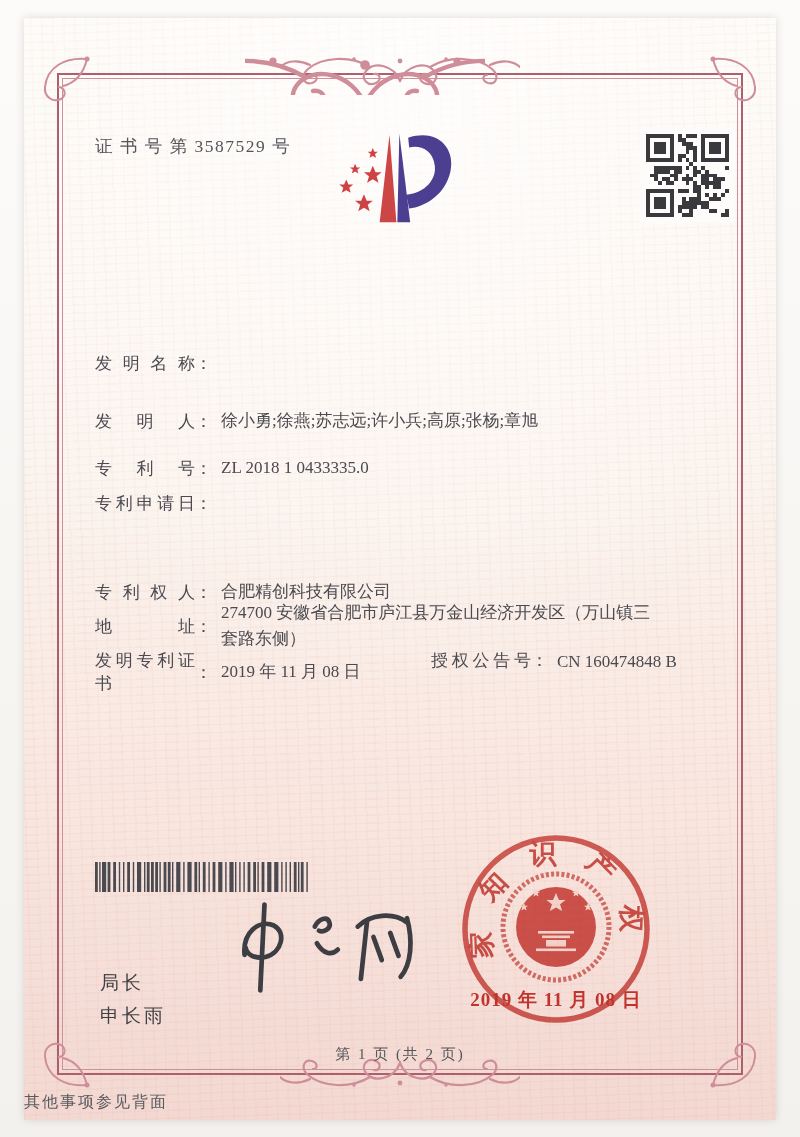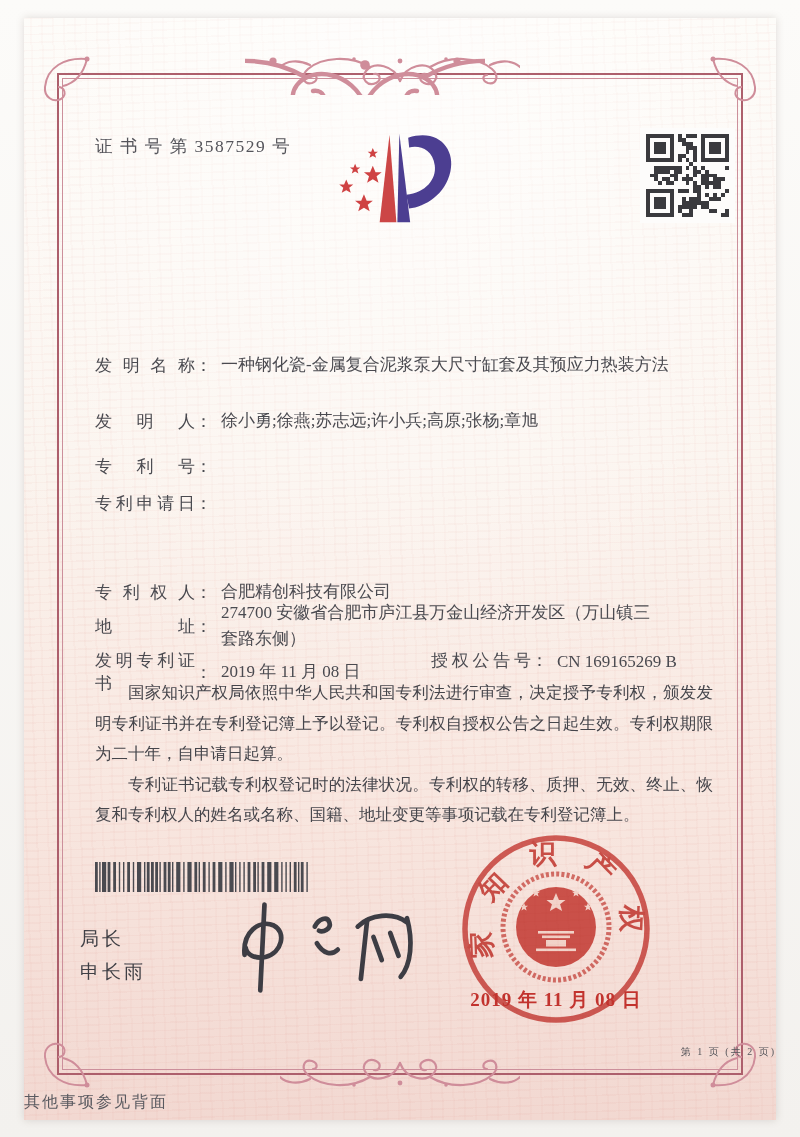--- a/index.html
+++ b/index.html
@@ -40,29 +40,29 @@
   .fvalue{max-width:530px;line-height:1.55;}
   .addr{max-width:434px;}
   .grant2{position:absolute;left:336px;top:0;display:flex;}
   .paras{
     position:absolute;left:71px;top:660px;width:618px;
     font-size:16.5px;line-height:30.5px;text-align:justify;color:#45454b;
   }
   .paras p{margin:0;text-indent:2em;}
   .barcode{position:absolute;left:71px;top:844px;width:216px;height:30px;}
   .barcode svg{width:100%;height:100%;display:block;}
-  .bureau{position:absolute;left:56px;font-size:19px;letter-spacing:3px;color:#3f3f45;}
+  .bureau{position:absolute;left:76px;font-size:19px;letter-spacing:3px;color:#3f3f45;margin-top:44px;}
   .bureau.t1{top:908px;} .bureau.t2{top:941px;}
   .signature{position:absolute;left:191px;top:874px;width:210px;height:110px;}
   .seal{position:absolute;left:434px;top:813px;width:196px;height:196px;mix-blend-mode:multiply;opacity:.93;}
   .seal-date{
     position:absolute;left:434px;top:969px;width:196px;text-align:center;
     font-size:19px;font-weight:700;color:#c2332e;letter-spacing:1px;white-space:nowrap;
   }
-  .page-line{position:absolute;left:0;right:0;top:1027px;text-align:right;font-size:10px;letter-spacing:2px;color:#55555a;}
+  .page-line{position:absolute;left:0;right:0;top:1027px;text-align:center;font-size:15px;letter-spacing:2px;color:#55555a;}
   .back-note{position:absolute;left:0;right:0;top:1074px;font-size:16px;letter-spacing:2px;color:#5a5a60;}
 </style>
 </head>
 <body>
 
 <svg width="0" height="0" style="position:absolute">
   <defs>
     <path id="star5" d="M0,-10L2.94,-3.09L9.51,-3.09L4.05,1.18L6.12,8.09L0,4.5L-6.12,8.09L-4.05,1.18L-9.51,-3.09L-2.94,-3.09Z"></path>
     <g id="flourish">
       <g fill="none" stroke="#cf8d9a" stroke-width="2.2" stroke-linecap="round">
@@ -352,30 +352,30 @@
         <rect x="11" y="20" width="1" height="1" fill="#3a3a3e"></rect>
         <rect x="19" y="20" width="1" height="1" fill="#3a3a3e"></rect>
         <rect x="20" y="20" width="1" height="1" fill="#3a3a3e"></rect>
       </svg>
   </div>
 
 
   <div class="row" style="top:334px">
     <span class="flabel">发明名称</span>
       <span class="fcolon">：</span>
-    <span class="fvalue">一种钢化瓷-金属复合泥浆泵大尺寸缸套及其预应力热装方法</span>
   </div>
   <div class="row" style="top:390px">
     <span class="flabel">发明人</span>
       <span class="fcolon">：</span>
     <span class="fvalue">徐小勇;徐燕;苏志远;许小兵;高原;张杨;章旭</span>
   </div>
   <div class="row" style="top:437px">
     <span class="flabel">专利号</span>
       <span class="fcolon">：</span>
+    <span class="fvalue">ZL 2018 1 0433335.0</span>
   </div>
   <div class="row" style="top:474px">
     <span class="flabel">专利申请日</span>
       <span class="fcolon">：</span>
   </div>
   <div class="row" style="top:561px">
     <span class="flabel">专利权人</span>
       <span class="fcolon">：</span>
     <span class="fvalue">合肥精创科技有限公司</span>
   </div>
@@ -384,28 +384,24 @@
       <span class="fcolon">：</span>
     <span class="fvalue addr">274700 安徽省合肥市庐江县万金山经济开发区（万山镇三套路东侧）</span>
   </div>
   <div class="row" style="top:631px">
     <span class="flabel">发明专利证书</span>
       <span class="fcolon">：</span>
     <span class="fvalue">2019 年 11 月 08 日</span>
     <span class="grant2">
       <span class="flabel">授权公告号</span>
         <span class="fcolon">：</span>
-      <span class="fvalue">CN 169165269 B</span>
+      <span class="fvalue">CN 160474848 B</span>
     </span>
   </div>
 
-  <div class="paras">
-    <p>国家知识产权局依照中华人民共和国专利法进行审查，决定授予专利权，颁发发明专利证书并在专利登记簿上予以登记。专利权自授权公告之日起生效。专利权期限为二十年，自申请日起算。</p>
-    <p>专利证书记载专利权登记时的法律状况。专利权的转移、质押、无效、终止、恢复和专利权人的姓名或名称、国籍、地址变更等事项记载在专利登记簿上。</p>
-  </div>
 
   <div class="barcode">
     <svg id="bc" viewBox="0 0 216 30" preserveAspectRatio="none">
         <rect x="0" y="0" width="2.8" height="30" fill="#4a4a50"></rect>
         <rect x="4.199999999999999" y="0" width="1.4" height="30" fill="#4a4a50"></rect>
         <rect x="6.999999999999999" y="0" width="4.199999999999999" height="30" fill="#4a4a50"></rect>
         <rect x="12.599999999999998" y="0" width="2.8" height="30" fill="#4a4a50"></rect>
         <rect x="18.199999999999996" y="0" width="2.8" height="30" fill="#4a4a50"></rect>
         <rect x="23.799999999999997" y="0" width="1.4" height="30" fill="#4a4a50"></rect>
         <rect x="27.999999999999996" y="0" width="1.4" height="30" fill="#4a4a50"></rect>

